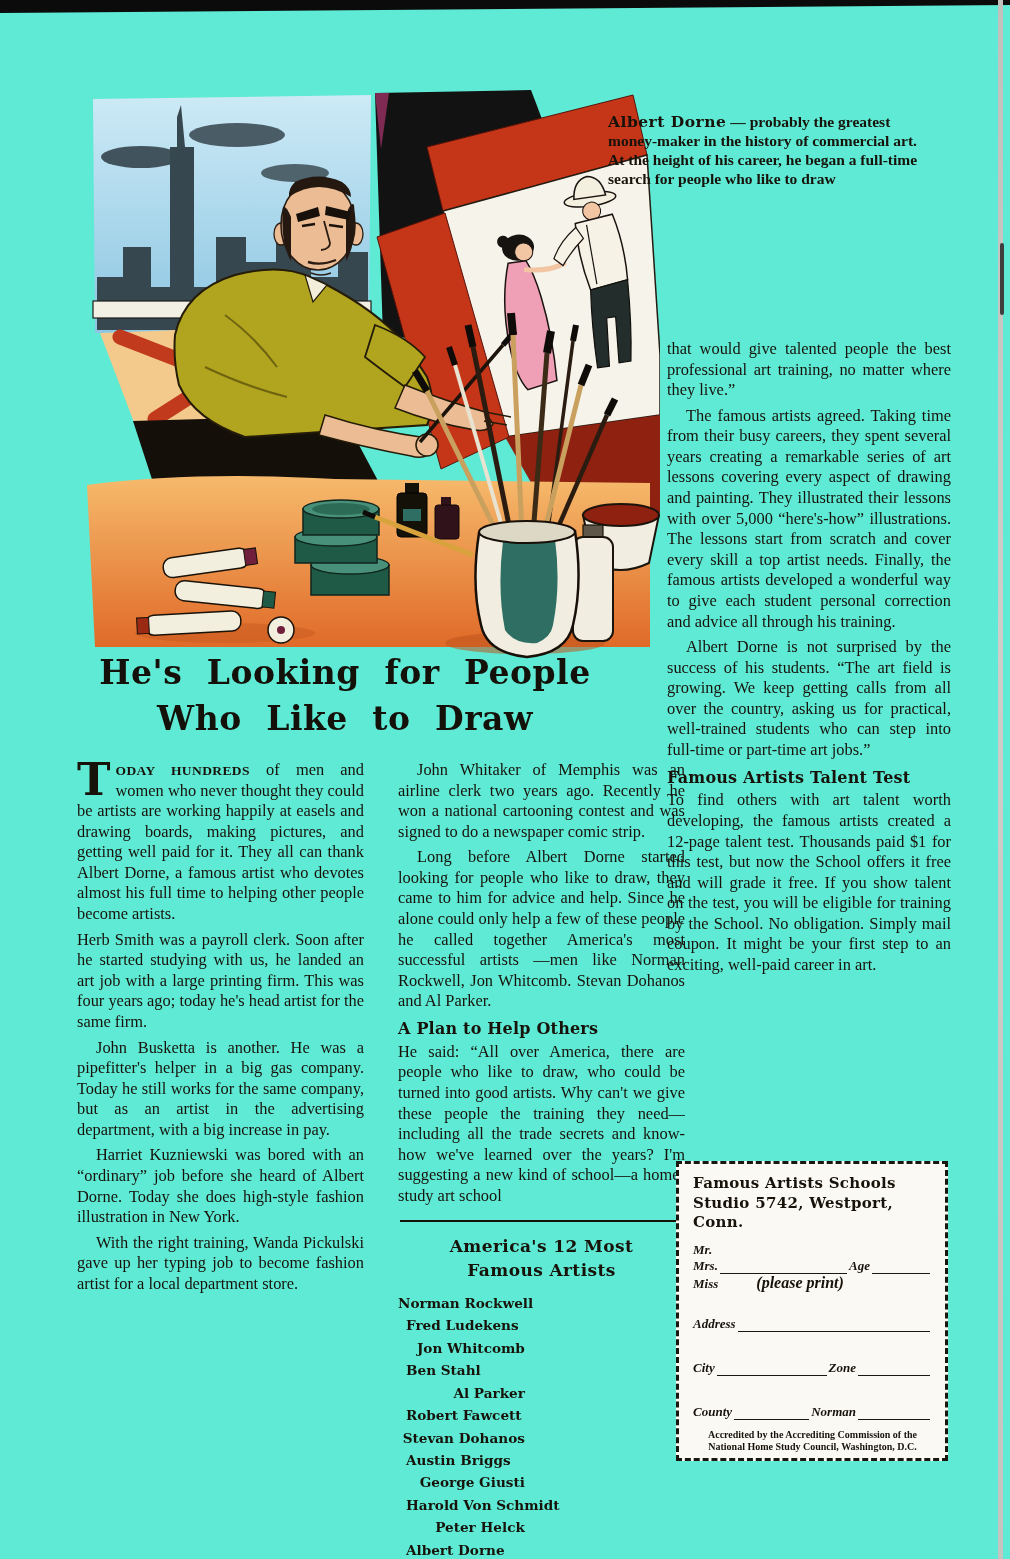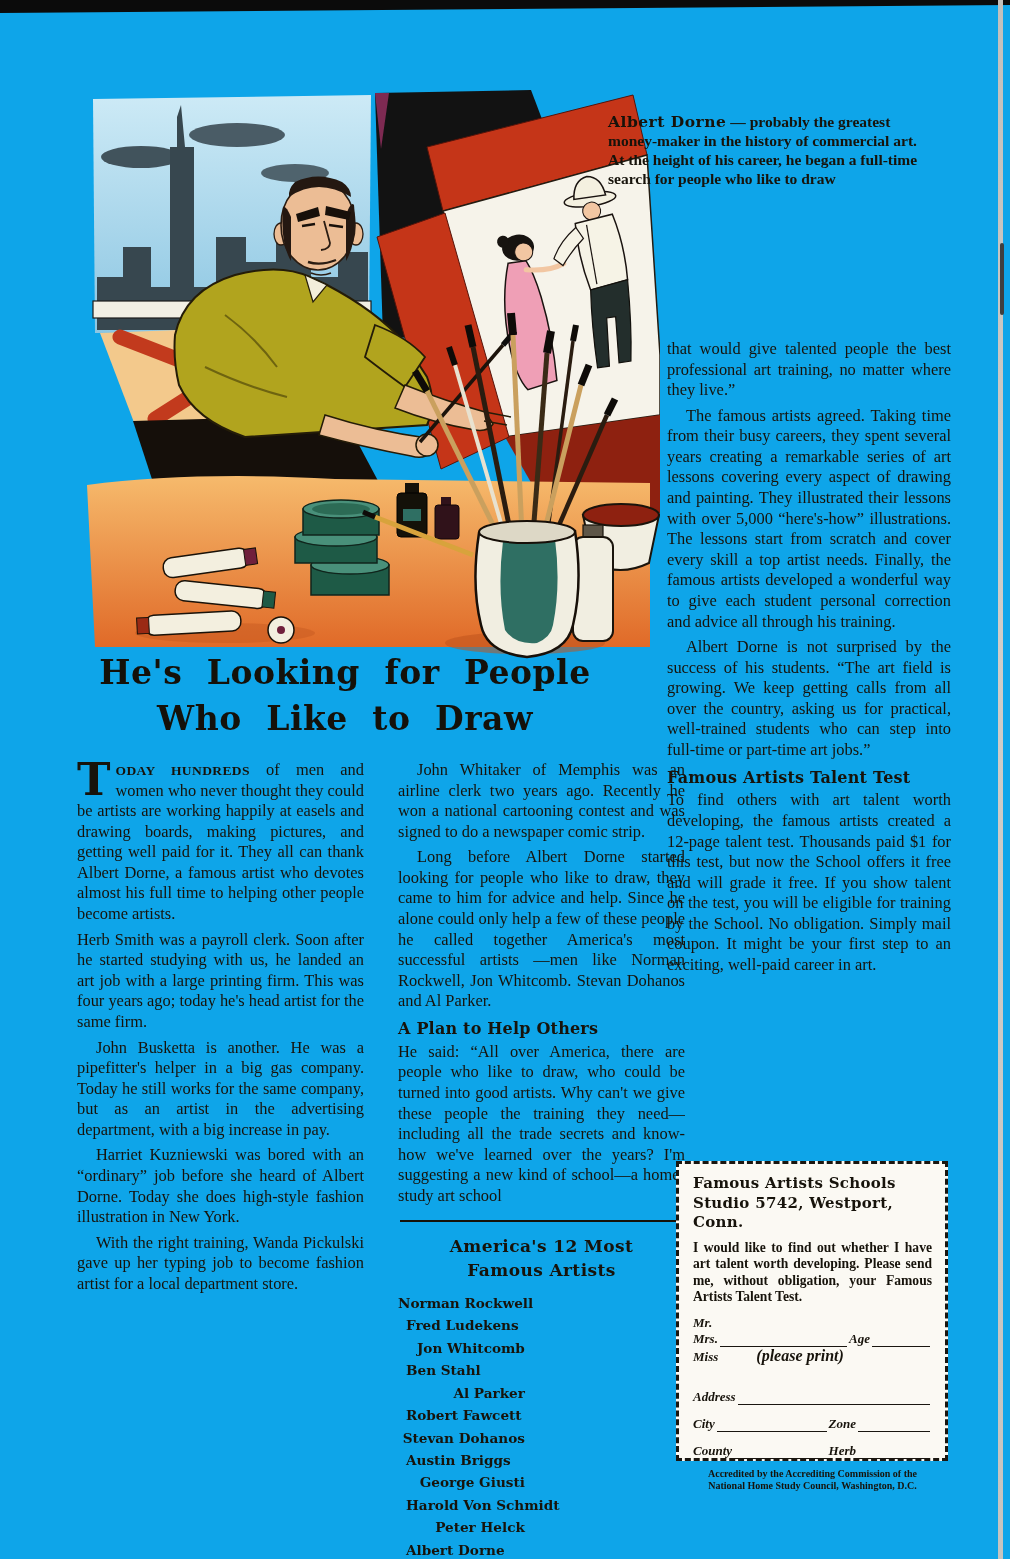--- a/index.html
+++ b/index.html
@@ -1,21 +1,21 @@
 <!DOCTYPE html>
 <html><head>
 <meta charset="utf-8">
 <style>
   * { box-sizing: border-box; }
   body { margin: 0; background: #d6d4d0; }
   .page {
     position: relative;
     width: 1010px; height: 1559px;
     margin: 0 auto;
-    background: #0ea5e9;
+    background: #5eead4;
     overflow: hidden;
     font-family: "Liberation Serif", serif;
     color: #17130b;
   }
   .top-edge {
     position: absolute; top: 0; left: 0; width: 100%; height: 15px;
     background: #0b0b0b;
     clip-path: polygon(0 0, 100% 0, 100% 34%, 0 86%);
   }
   .right-edge {
@@ -78,21 +78,21 @@
   .frow { display: flex; align-items: flex-end; }
   .flabel { white-space: nowrap; }
   .fline { flex: 1; border-bottom: 1.6px solid #1a1610; height: 13px; margin: 0 2px; }
   .fline.short { flex: 0 0 58px; }
   .fline.zone { flex: 0 0 72px; }
   .please { font-size: 16px; padding-left: 38px; font-weight: bold; }
   .accred {
     margin-top: 9px; font-style: normal; font-weight: bold; font-size: 10px;
     line-height: 1.22; text-align: center; padding: 0 6px;
   }
-  .mt6 { margin-top: 24px; } .mt10 { margin-top: 11px; justify-content: space-between; }
+  .mt6 { margin-top: 24px; } .mt10 { margin-top: 28px; justify-content: space-between; }
 </style>
 </head>
 <body>
 
 <div class="page">
 
   <div class="top-edge"></div>
   <div class="right-edge"></div>
   <div class="right-mark"></div>
 
@@ -318,21 +318,20 @@
     <p class="ind">Albert Dorne is not surprised by the success of his students. “The art field is growing. We keep getting calls from all over the country, asking us for practical, well-trained students who can step into full-time or part-time art jobs.”</p>
     <div class="subhead">Famous Artists Talent Test</div>
     <p>To find others with art talent worth developing, the famous artists created a 12-page talent test. Thousands paid $1 for this test, but now the School offers it free and will grade it free. If you show talent on the test, you will be eligible for training by the School. No obligation. Simply mail coupon. It might be your first step to an exciting, well-paid career in art.</p>
   </div>
 
   <div class="coupon">
     <div class="coupon-title">
       <div>Famous Artists Schools</div>
       <div>Studio 5742, Westport, Conn.</div>
     </div>
-    <div class="coupon-body">I would like to find out whether I have art talent worth developing. Please send me, without obligation, your Famous Artists Talent Test.</div>
     <div class="fields">
       <div class="frow">
         <span class="flabel">Mr.</span>
       </div>
       <div class="frow">
         <span class="flabel">Mrs.</span>
         <span class="fline"></span>
         <span class="flabel">Age</span>
         <span class="fline short"></span>
       </div>
@@ -346,20 +345,20 @@
       </div>
       <div class="frow mt10">
         <span class="flabel">City</span>
         <span class="fline"></span>
         <span class="flabel">Zone</span>
         <span class="fline zone"></span>
       </div>
       <div class="frow mt10">
         <span class="flabel">County</span>
         <span class="fline"></span>
-        <span class="flabel">Herb</span>
+        <span class="flabel">Norman</span>
         <span class="fline zone"></span>
       </div>
     </div>
     <div class="accred">Accredited by the Accrediting Commission of the National Home Study Council, Washington, D.C.</div>
   </div>
 
 </div>
 
 </body></html>

